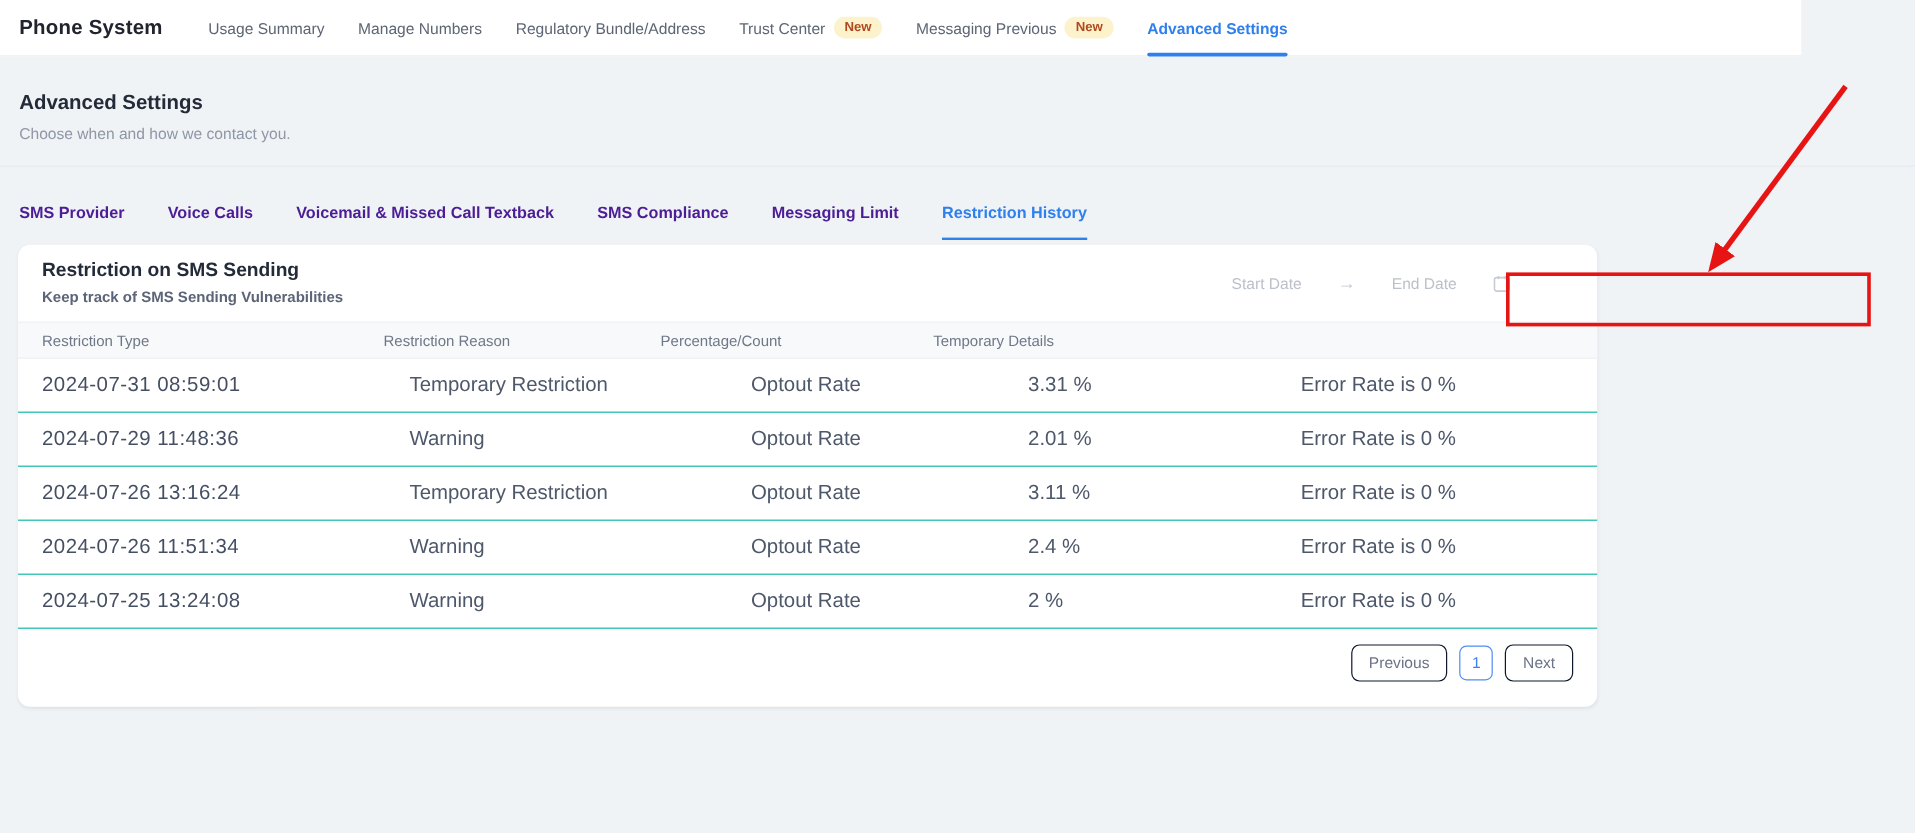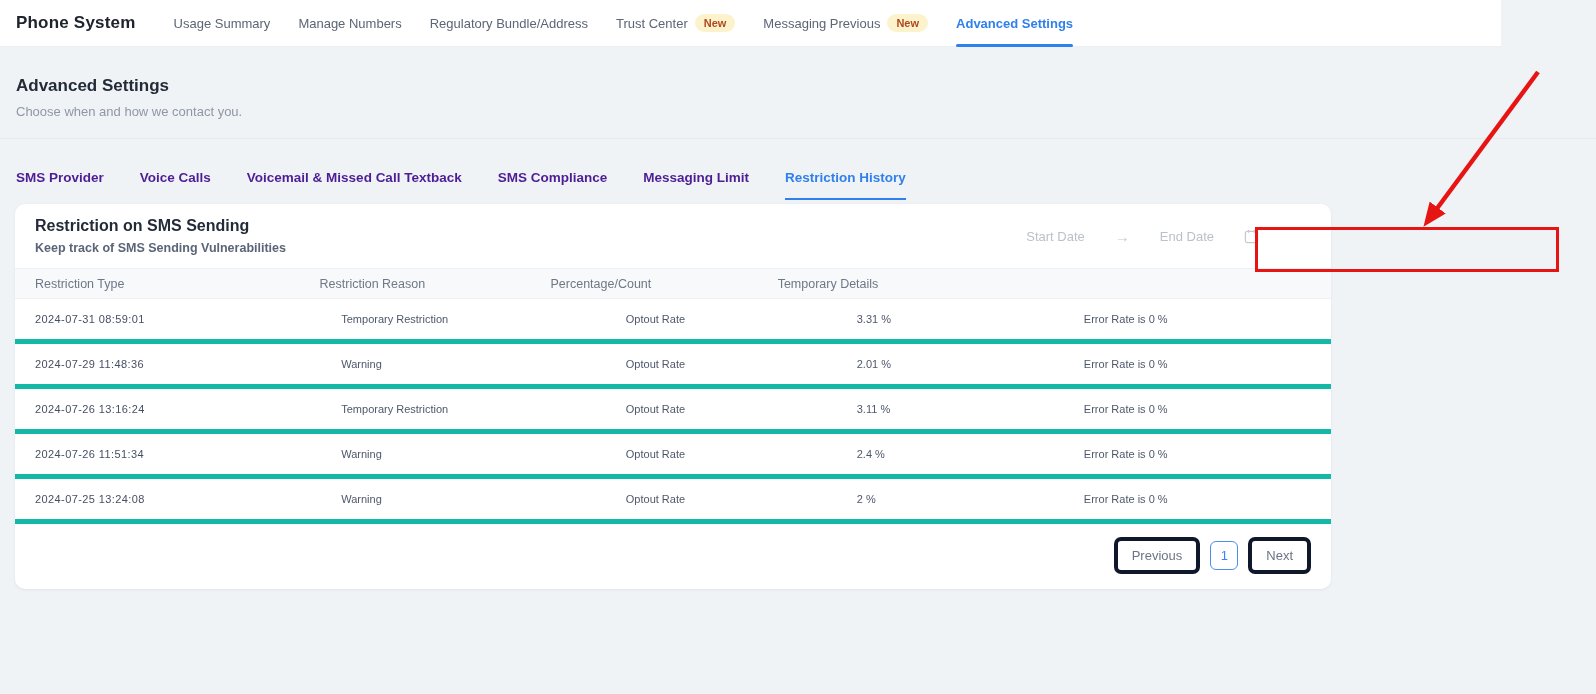--- a/index.html
+++ b/index.html
@@ -68,33 +68,33 @@
   .cal-icon { width:15px; height:15px; display:block; }
 
   
   .thead {
     display:flex; align-items:center; height:31px; padding:0 20px;
     background:#f8f9fb; border-top:1px solid #eef1f4; border-bottom:1px solid #eef1f4;
     font-size:12.5px; color:#6e7888;
   }
   .trow {
     display:flex; align-items:center; height:45px; padding:0 20px;
-    border-bottom:5px solid #14b8a6; font-size:11px; color:#4e586b;
+    border-bottom:1px solid #14b8a6; font-size:17px; color:#4e586b;
   }
   .c1 { width:24%; } .c2 { width:22.3%; } .c3 { width:18.1%; }
   .c4 { width:17.8%; } .c5 { flex:1; }
   .trow .c1 { color:#454f63; letter-spacing:.4px; }
 
   
   .pagination {
     display:flex; justify-content:flex-end; align-items:center;
     gap:10px; padding:13px 20px 0;
   }
   .pg-btn {
-    border:4px solid #0f172a; border-radius:7px; background:#fff;
+    border:1px solid #0f172a; border-radius:7px; background:#fff;
     color:#6b7486; font-size:13px; padding:7px 14px; cursor:pointer;
     font-family:"Liberation Sans", sans-serif;
   }
   .pg-current {
     border:1px solid #4f8df2; border-radius:6px; color:#3b82f6;
     width:28px; height:29px; display:flex; align-items:center; justify-content:center;
     font-size:13px; cursor:pointer; background:#fff;
   }
 
   

